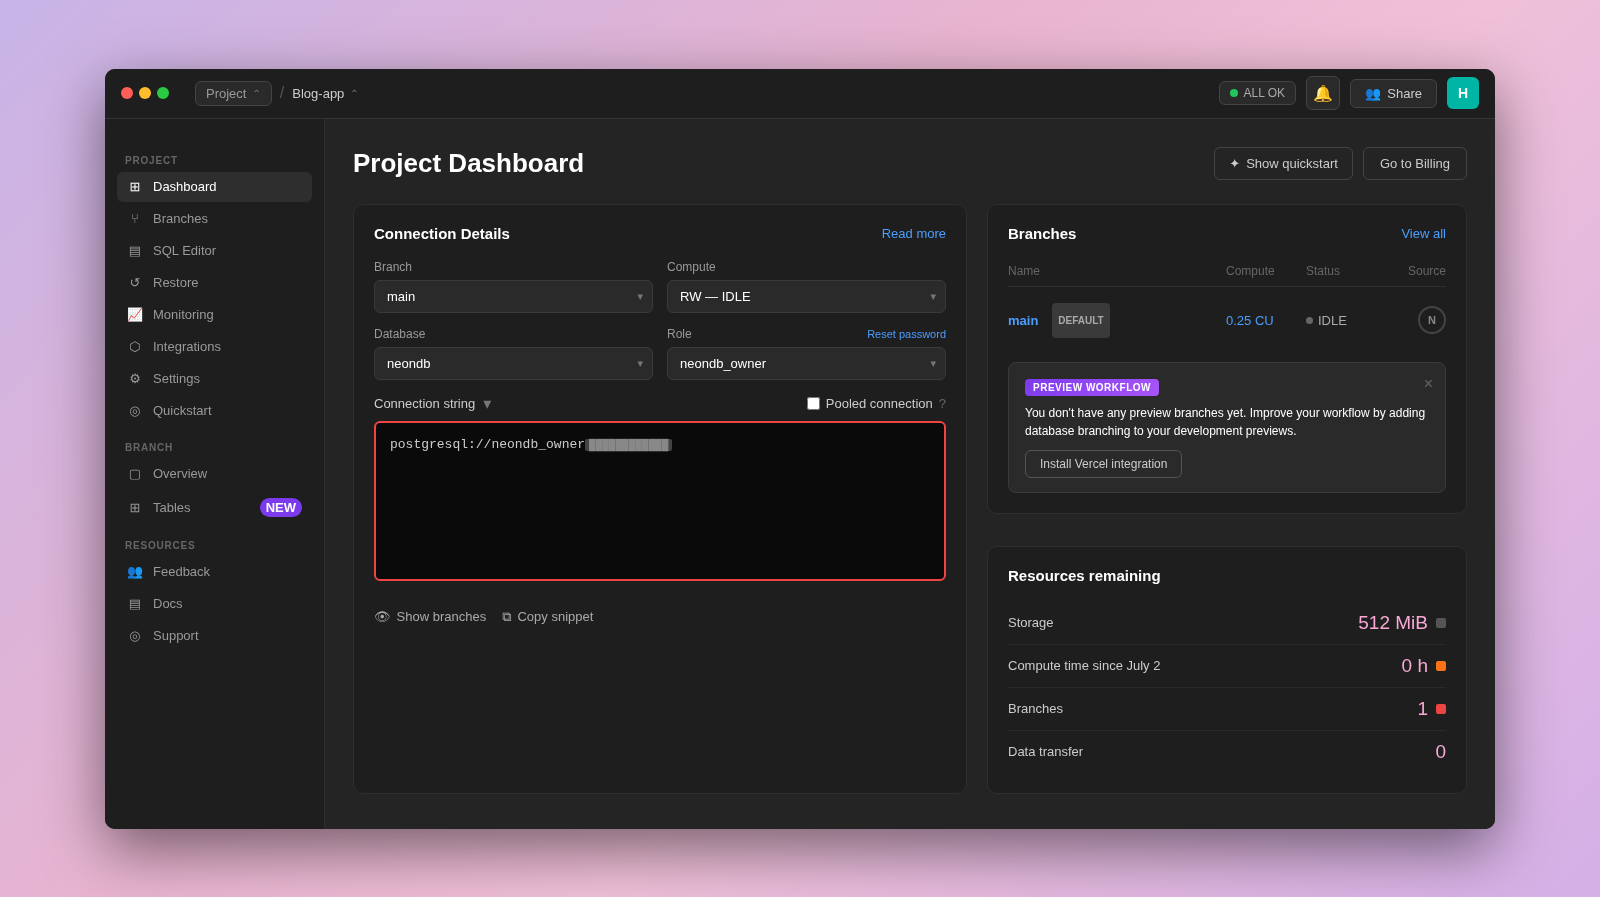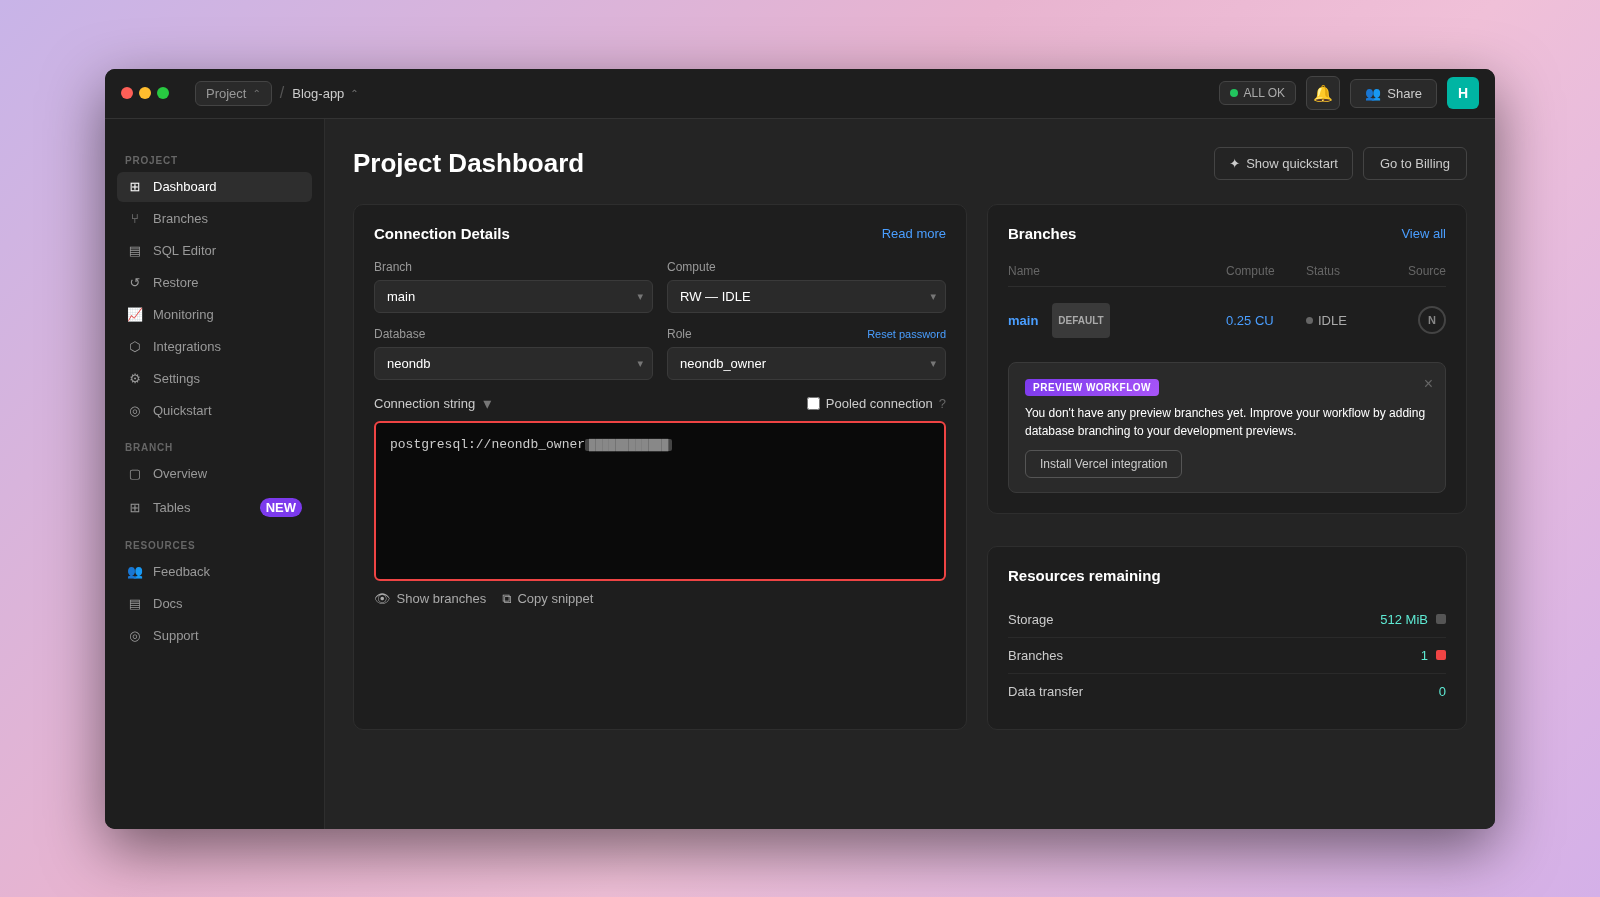--- a/index.html
+++ b/index.html
@@ -312,21 +312,21 @@
     .checkbox-label input { cursor: pointer; }
     .conn-string-box {
       background: #0a0a0a;
       border: 2px solid #ef4444;
       border-radius: 6px;
       padding: 14px;
       min-height: 160px;
       font-family: 'Courier New', monospace;
       font-size: 13px;
       color: #ccc;
-      margin-bottom: 10px;
+      margin-bottom: 28px;
       word-break: break-all;
     }
     .conn-string-actions {
       display: flex;
       gap: 16px;
       margin-bottom: 14px;
     }
     .conn-action-btn {
       display: flex;
       align-items: center;
@@ -456,22 +456,22 @@
       justify-content: space-between;
       padding: 10px 0;
       border-bottom: 1px solid #2a2a2a;
     }
     .resource-row:last-child { border-bottom: none; }
     .resource-label { font-size: 13px; color: #ccc; }
     .resource-value {
       display: flex;
       align-items: center;
       gap: 8px;
-      font-size: 13px;
-      color: #5eead4;
+      font-size: 19px;
+      color: #f9a8d4;
     }
     .resource-indicator {
       width: 10px;
       height: 10px;
       border-radius: 2px;
       background: #555;
     }
     .resource-indicator.orange { background: #f97316; }
     .resource-indicator.red { background: #ef4444; }
     
@@ -730,20 +730,27 @@
             </div>
 
             <div class="resource-row">
               <span class="resource-label">Storage</span>
               <div class="resource-value">
                 <span>512 MiB</span>
                 <div class="resource-indicator"></div>
               </div>
             </div>
 
+            <div class="resource-row">
+              <span class="resource-label">Compute time since July 2</span>
+              <div class="resource-value">
+                <span>0 h</span>
+                <div class="resource-indicator orange"></div>
+              </div>
+            </div>
 
             <div class="resource-row">
               <span class="resource-label">Branches</span>
               <div class="resource-value">
                 <span>1</span>
                 <div class="resource-indicator red"></div>
               </div>
             </div>
 
             <div class="resource-row">

